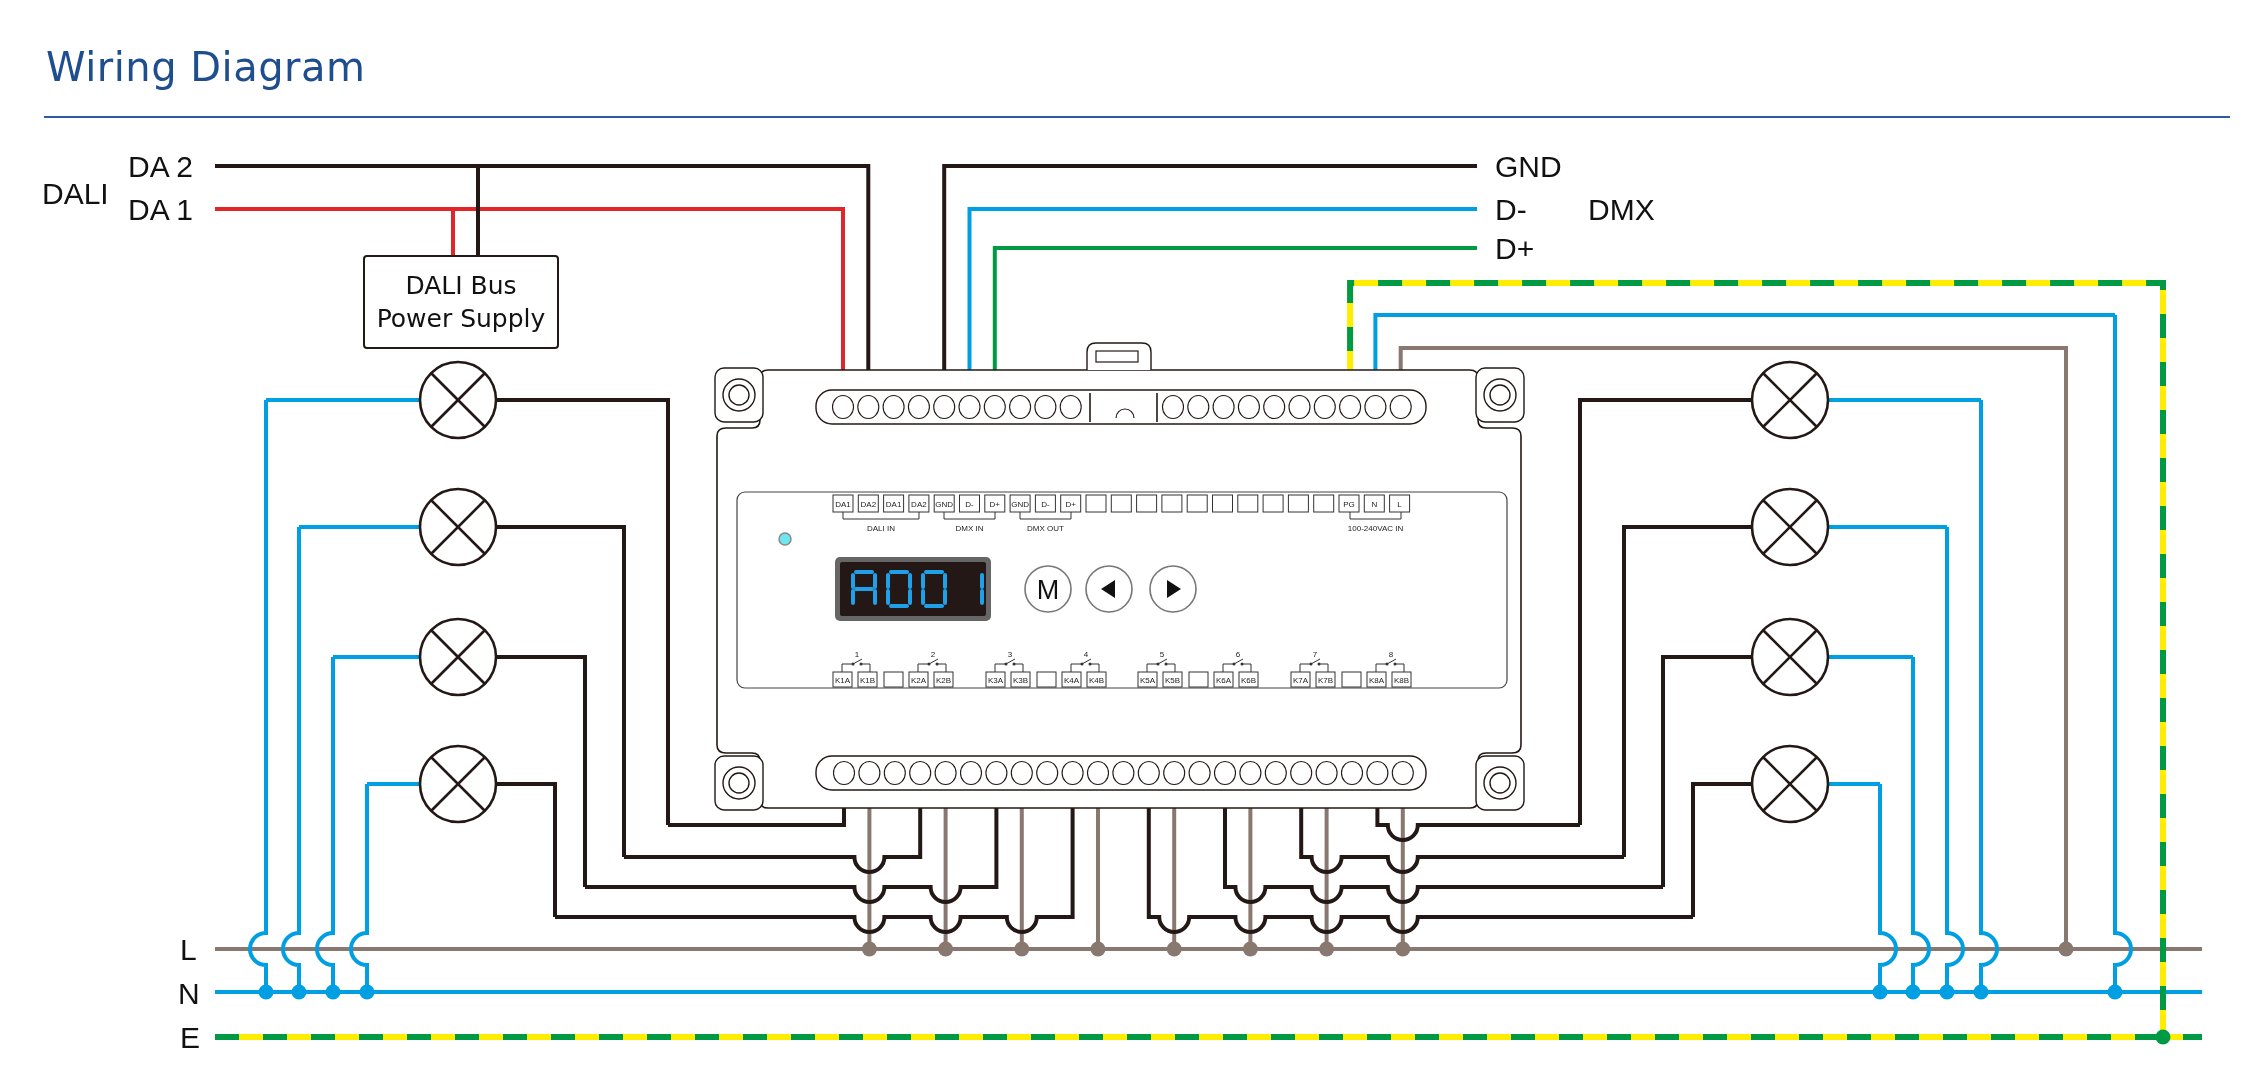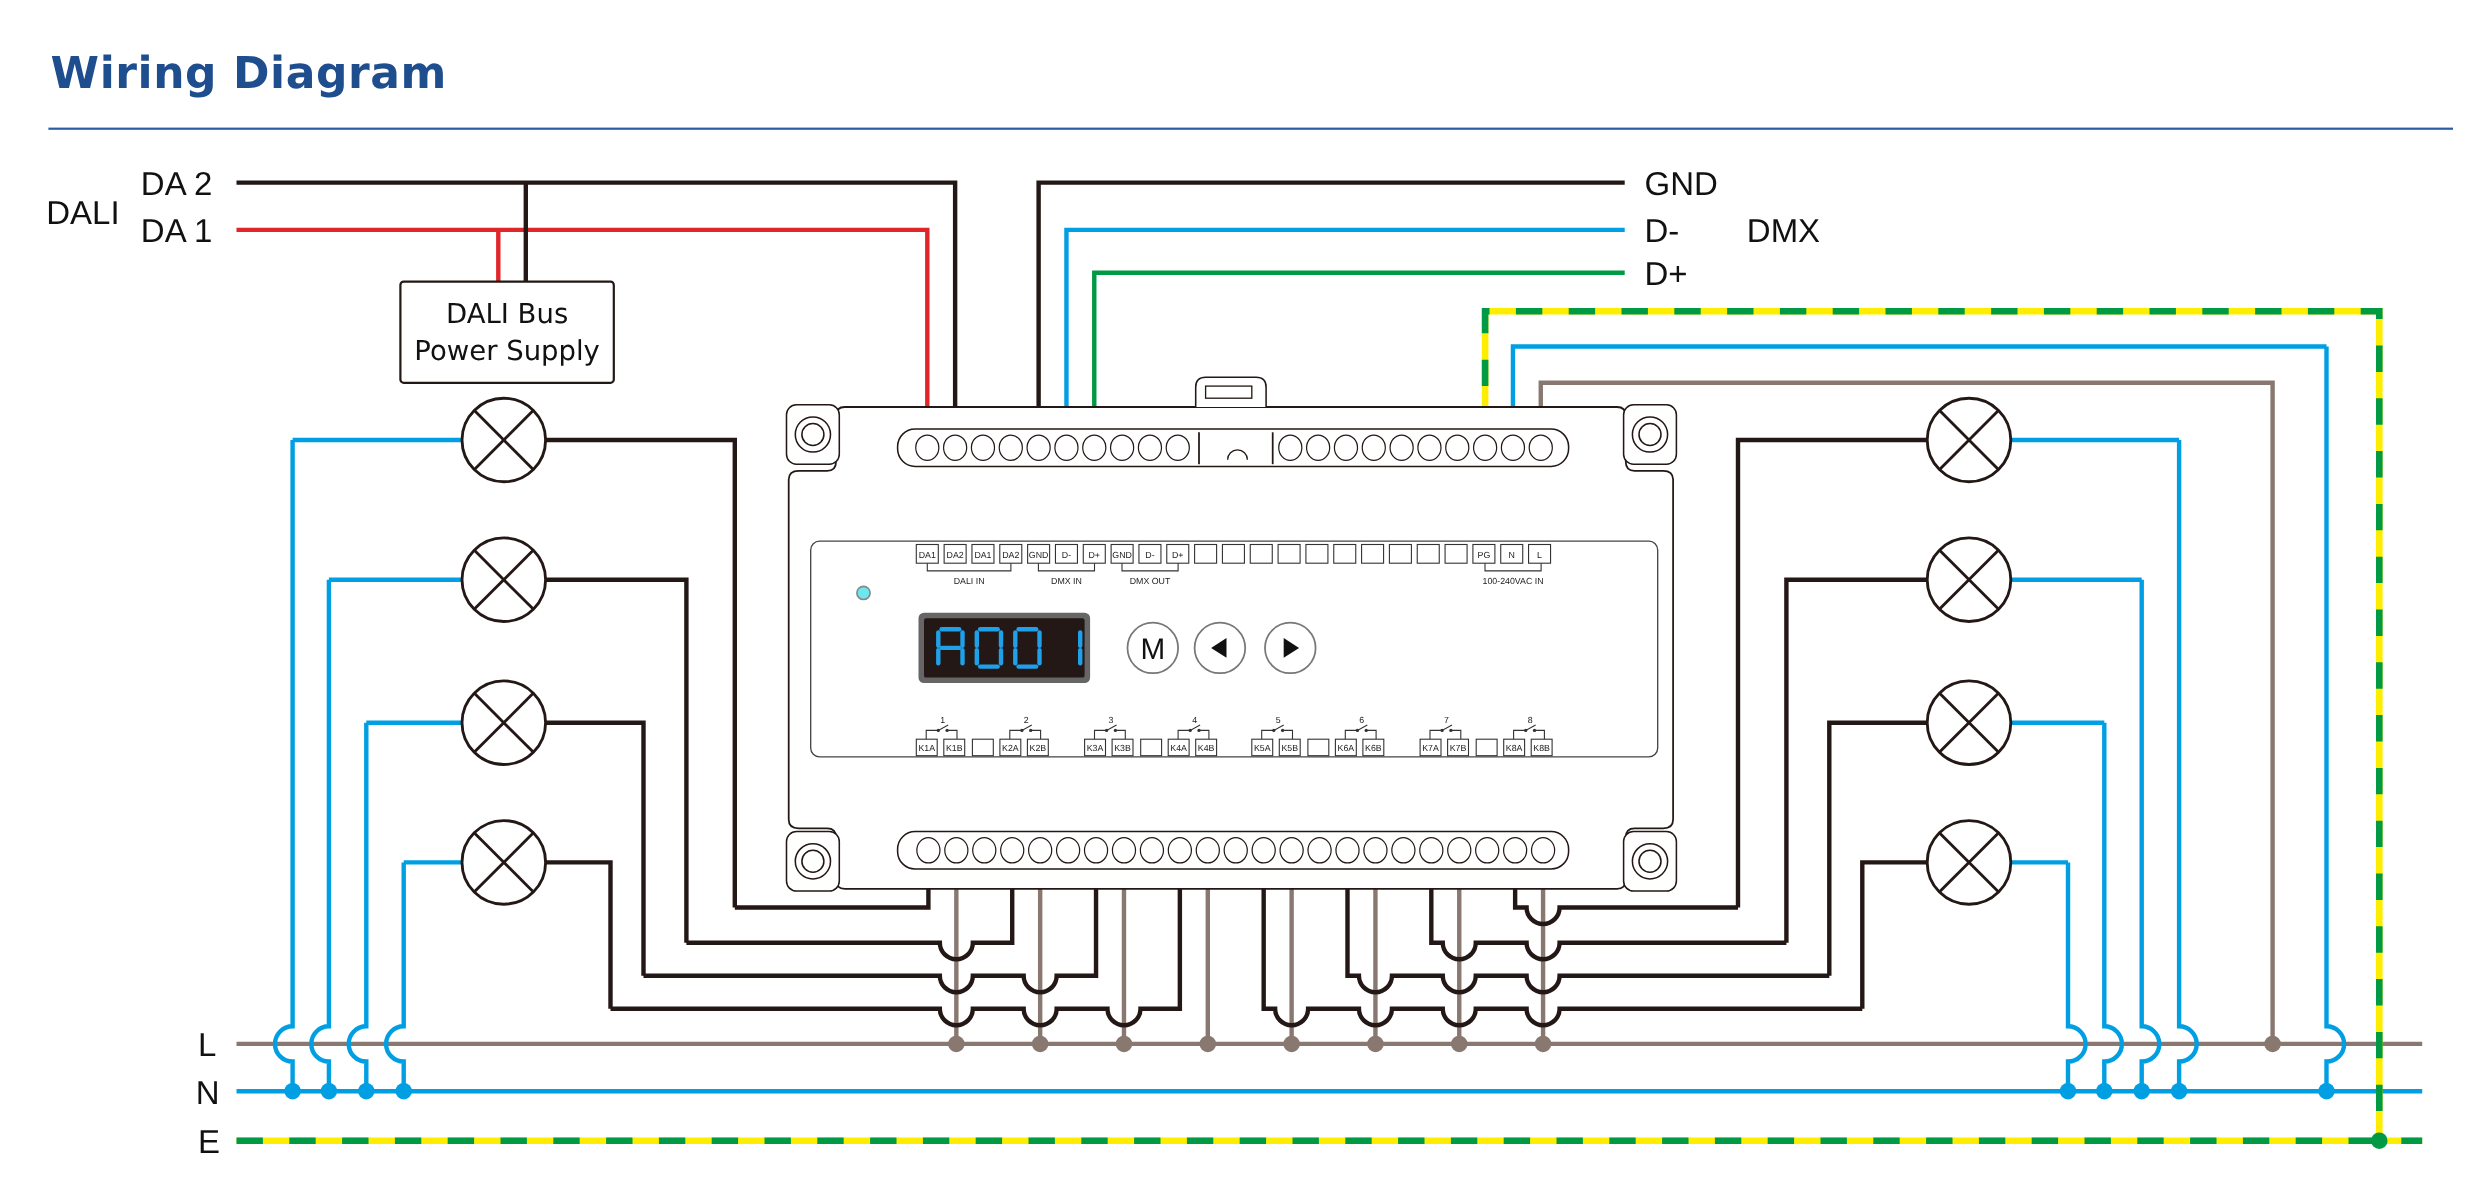--- a/index.html
+++ b/index.html
@@ -1,17 +1,17 @@
 <!DOCTYPE html>
 <html><head>
 <meta charset="utf-8">
 <style>
   html, body { margin: 0; padding: 0; background: #ffffff; }
   body { width: 2264px; height: 1076px; overflow: hidden; position: relative; font-family: "Liberation Sans", sans-serif; }
-  #title { position: absolute; left: 46px; top: 44px; font-family: "DejaVu Sans", sans-serif; font-size: 40px; color: #1f4e8f; letter-spacing: 0.5px; margin: 0; font-weight: bold; }
+  #title { position: absolute; left: 46px; top: 44px; font-family: "DejaVu Sans", sans-serif; font-size: 40px; color: #1f4e8f; letter-spacing: 0.5px; margin: 0; font-weight: normal; }
   #title-rule { position: absolute; left: 44px; top: 116px; width: 2186px; height: 2px; background: #2b5ba3; }
   svg { position: absolute; left: 0; top: 0; }
   .lbl { font-family: "Liberation Sans", sans-serif; fill: #111; }
   .psu-text { font-family: "DejaVu Sans", sans-serif; fill: #111; }
   .tiny { font-family: "Liberation Sans", sans-serif; fill: #222; font-size: 8px; }
 </style>
 </head>
 <body>
 
 <h1 id="title">Wiring Diagram</h1>

